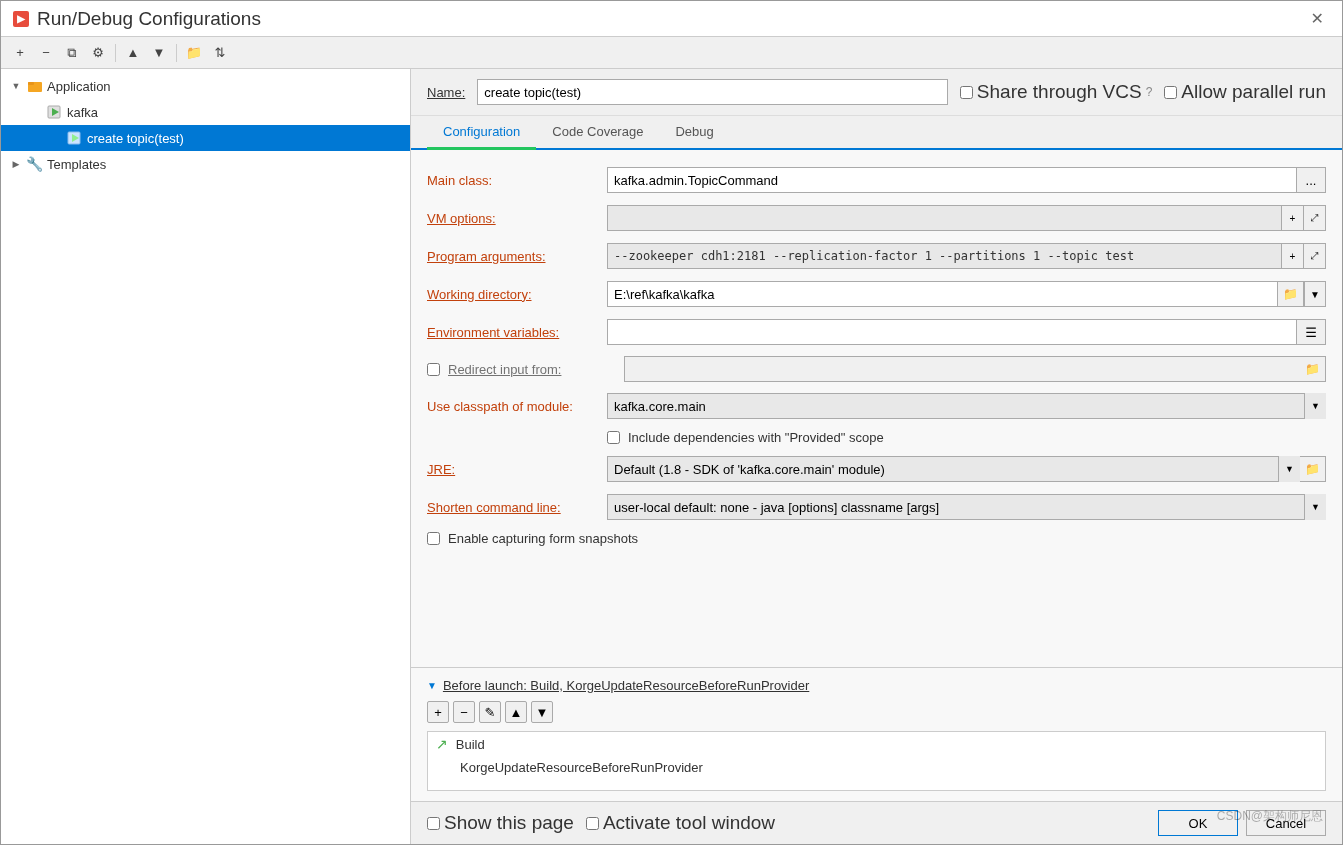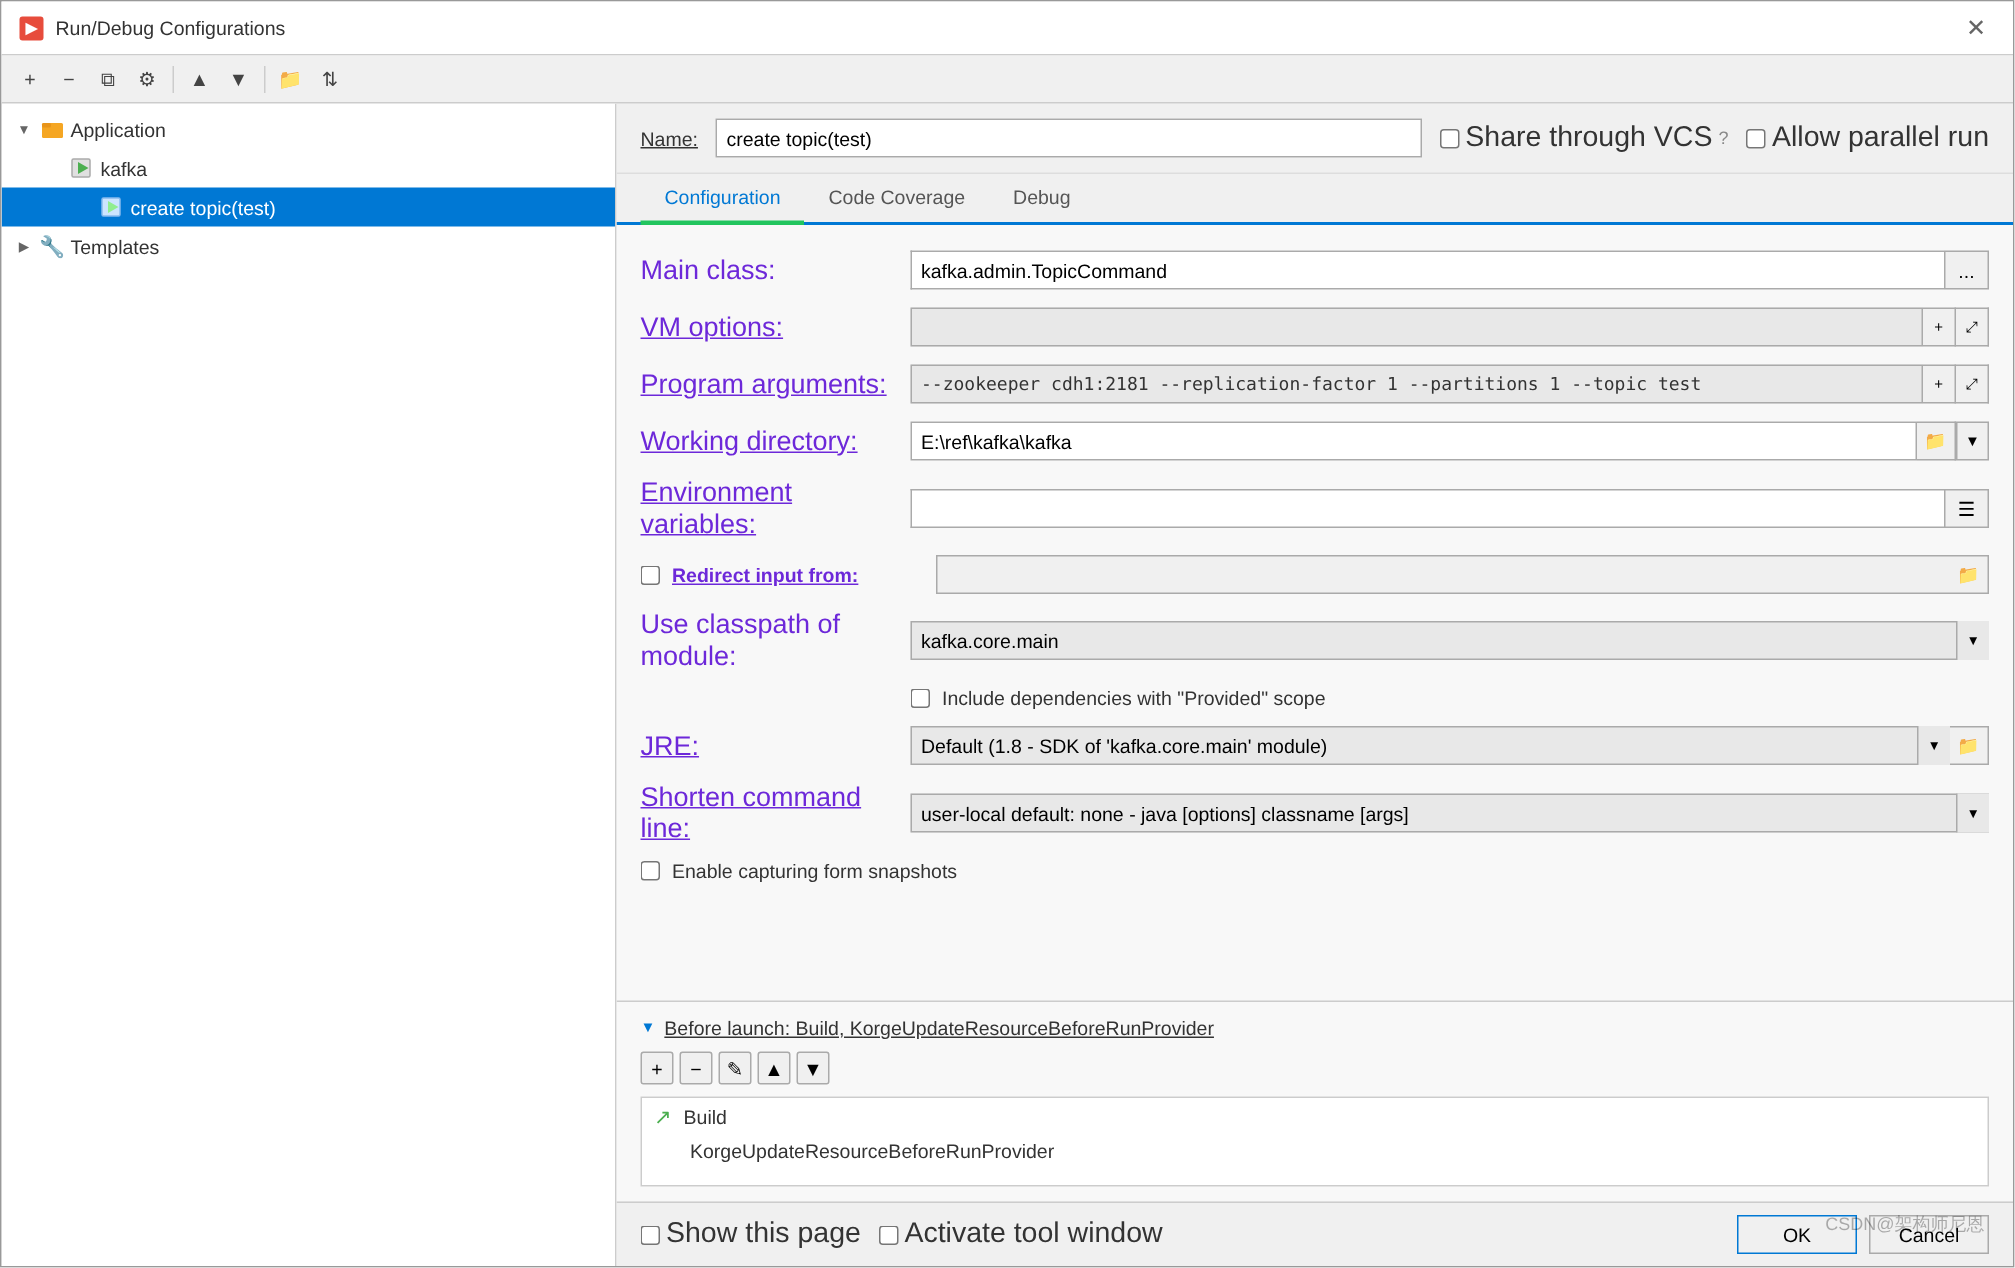--- a/index.html
+++ b/index.html
@@ -44,21 +44,21 @@
       border-radius: 2px;
       display: flex;
       align-items: center;
       justify-content: center;
       font-size: 10px;
       color: white;
       font-weight: bold;
     }
 
     .title-text {
-      font-size: 13px;
+      font-size: 19px;
       color: #333;
     }
 
     .title-close {
       font-size: 16px;
       color: #666;
       cursor: pointer;
       padding: 2px 6px;
     }
 
@@ -239,22 +239,22 @@
 
     .form-row {
       display: flex;
       align-items: center;
       margin-bottom: 10px;
       min-height: 28px;
     }
 
     .form-label {
       width: 180px;
-      font-size: 18px;
-      color: #6d28d9;
+      font-size: 13px;
+      color: #c2410c;
       flex-shrink: 0;
       padding-right: 8px;
     }
 
     .form-label.underline {
       text-decoration: underline;
     }
 
     .form-input {
       flex: 1;
@@ -387,21 +387,21 @@
     }
 
     .redirect-row {
       display: flex;
       align-items: center;
       margin-bottom: 10px;
       gap: 8px;
     }
 
     .redirect-row input[type="checkbox"] { margin: 0; flex-shrink: 0; }
-    .redirect-row label { font-size: 13px; color: #6d28d9; width: 164px; text-decoration: underline; font-weight: bold; }
+    .redirect-row label { font-size: 13px; color: #737373; width: 164px; text-decoration: underline; }
     .redirect-row .form-input { flex: 1; }
 
     
     .before-launch {
       border-top: 1px solid #ccc;
       padding: 10px 16px;
       background: #f8f8f8;
     }
 
     .before-launch-header {

